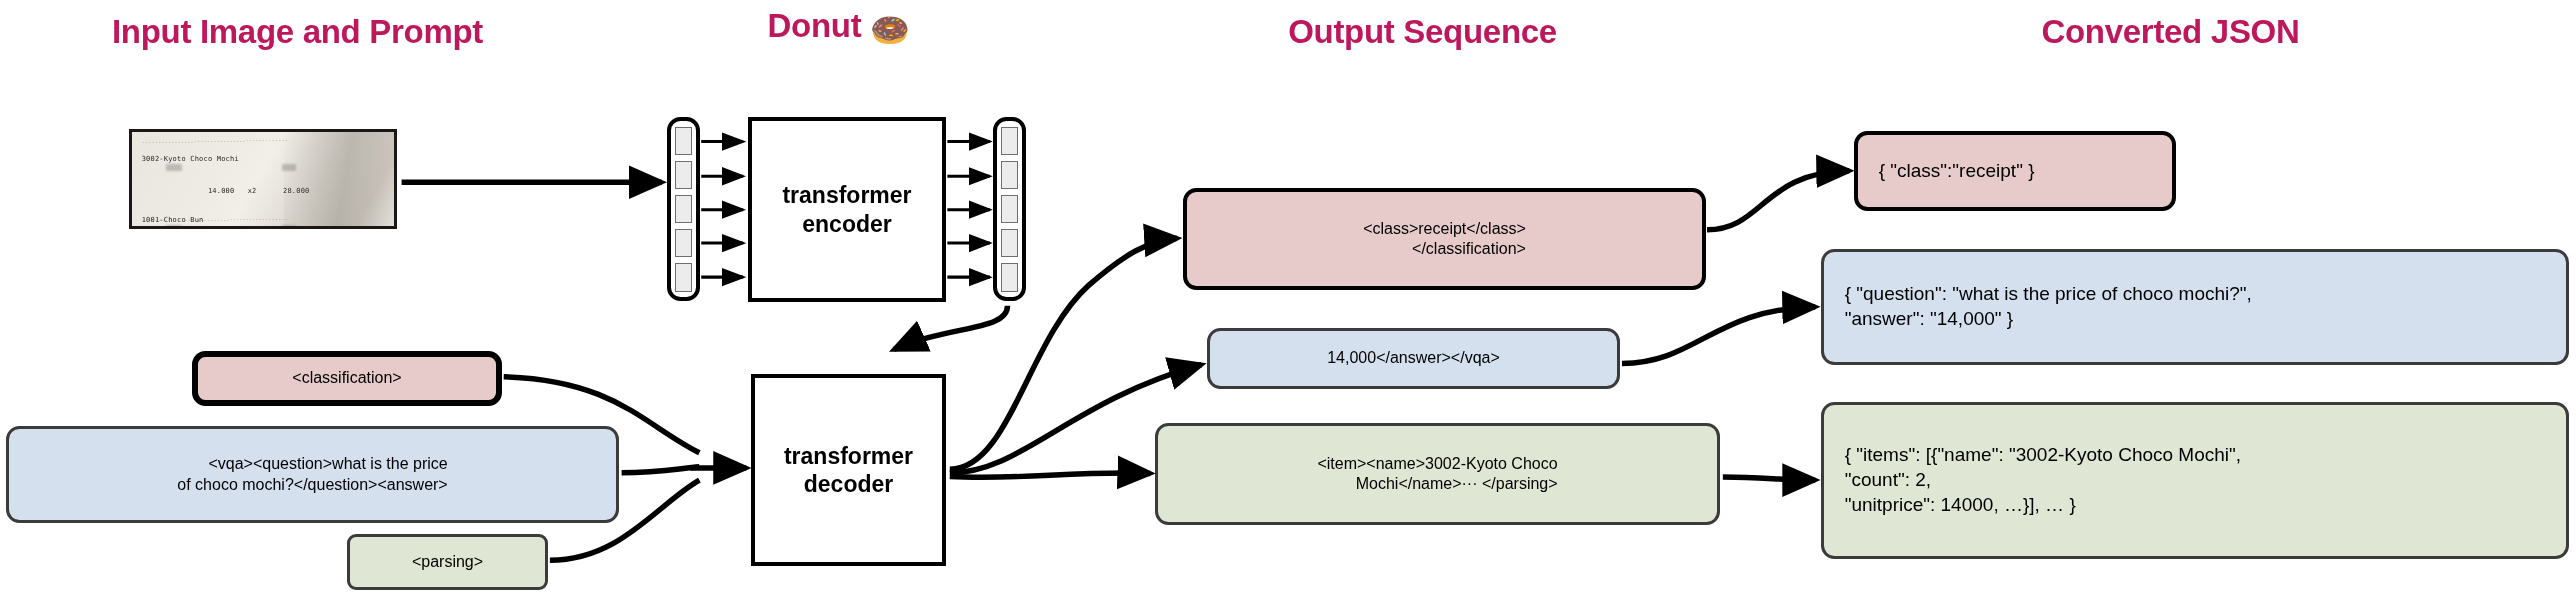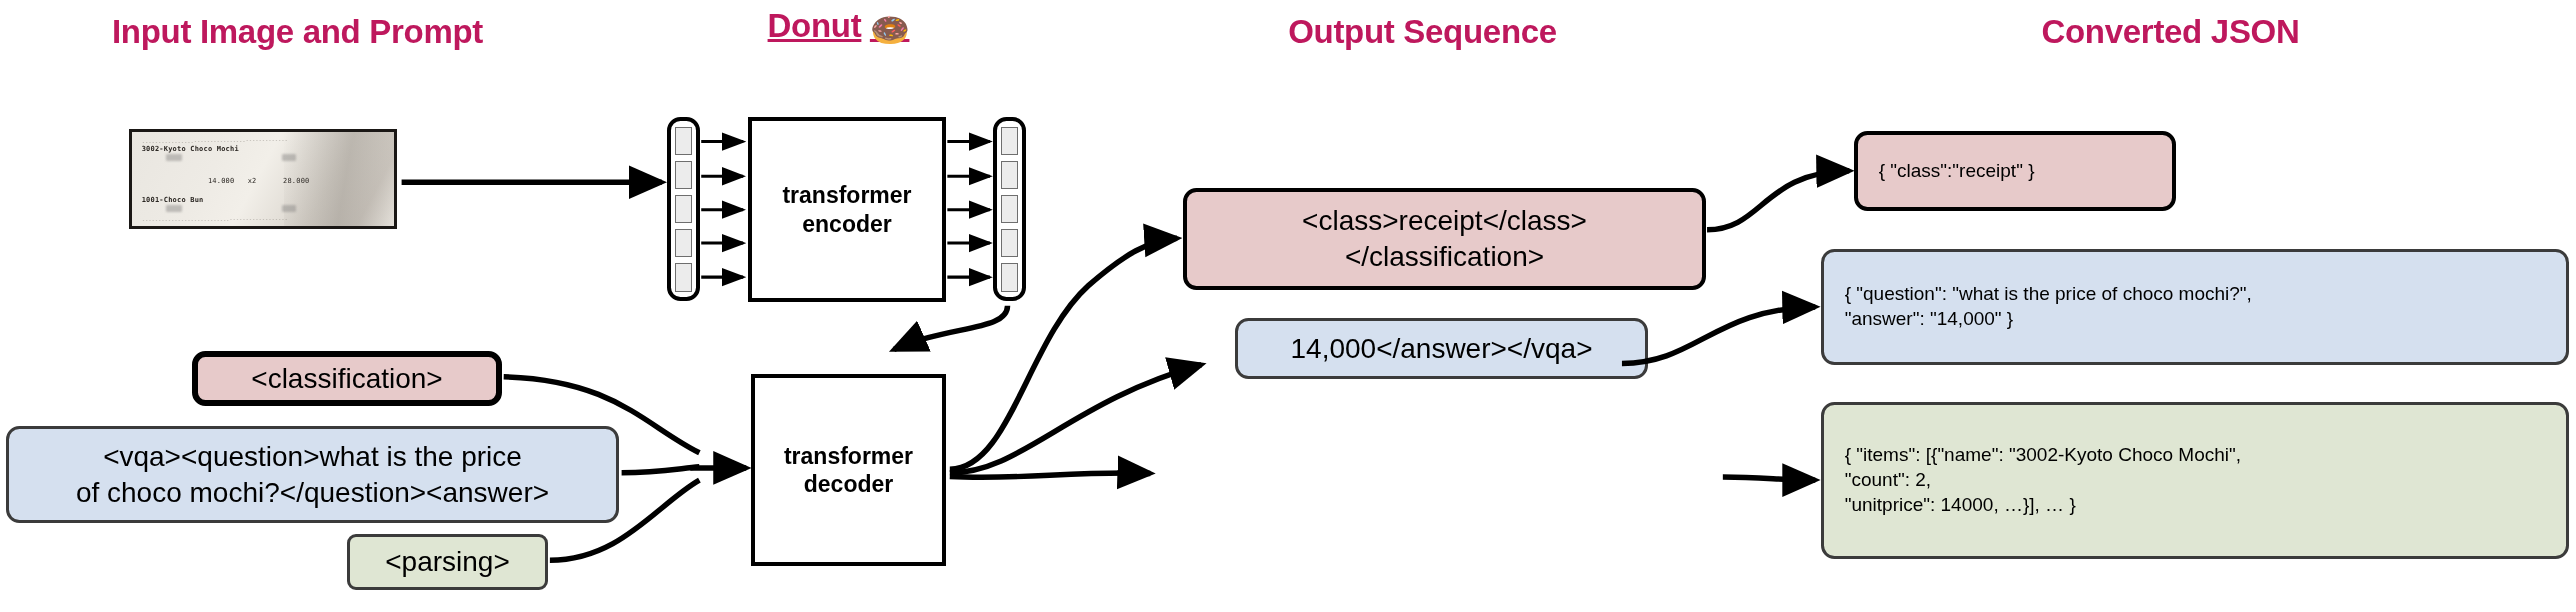--- a/index.html
+++ b/index.html
@@ -15,55 +15,55 @@
     position:absolute;
     font-weight:bold;
     font-size:33px;
     letter-spacing:-0.3px;
     color:#be185d;
     white-space:nowrap;
     text-align:center;
     font-family:"Liberation Sans", sans-serif;
   }
   #title-input   {left:24px;  top:13.4px; width:547px;}
-  #title-donut   {left:644px;top:7.3px; width:389px;text-decoration:underline;}
+  #title-donut   {left:644px;top:7.3px; width:389px;}
   #title-output  {left:1155px;top:13.4px; width:535px;}
   #title-json    {left:1812px;top:13.4px; width:717px;}
 
   .donut-emoji{font-size:32px;vertical-align:-3.6px;margin-left:8.5px;line-height:1;}
 
   
   #receipt{
     position:absolute;left:129px;top:129px;width:268px;height:100px;
     border:3.6px solid #1a1715;
     background:
       linear-gradient(118deg,#e9e6e0 0%,#eeebe5 32%,#f2efe9 48%,#d9d4cc 72%,#cdc7bf 88%,#e3dfd8 100%);
     box-sizing:border-box;
     overflow:hidden;
   }
   .r-inner{position:absolute;inset:0;padding:5.5px 9.7px 3.6px 9.7px;box-sizing:border-box;
            font-family:"DejaVu Sans Mono", monospace;color:#2b2723;}
   .r-dash{font-size:4.9px;line-height:4.9px;letter-spacing:0.3px;color:#3a332c;
           white-space:nowrap;overflow:hidden;transform:rotate(-1.1deg);opacity:.85;}
   .r-dash.bot{position:absolute;left:9.7px;right:8.5px;bottom:4.3px;transform:rotate(-0.6deg);opacity:.8;}
   .r-line{font-size:7px;line-height:8px;white-space:pre;letter-spacing:0.2px;}
-  .r-name{margin-top:3px;font-weight:bold;}
+  .r-name{margin-top:13px;}
   .r-amt{position:relative;}
   .blur-patch{position:absolute;background:rgba(150,148,145,.55);filter:blur(1.3px);border-radius:1.2px;}
   .r-sheen{position:absolute;right:0;top:0;width:42%;height:100%;
     background:linear-gradient(100deg,rgba(255,255,255,0) 0%,rgba(120,115,108,.30) 55%,rgba(255,255,255,.05) 100%);
     pointer-events:none;}
 
   
   .node{
     position:absolute;box-sizing:border-box;
     border-radius:13.4px;
     display:flex;align-items:center;justify-content:center;
-    text-align:center;
-    font-size:28px;line-height:1.28;
+    text-align:right;
+    font-size:16px;line-height:1.28;
     color:#000;
     padding:3.6px 11px;
     font-family:"Liberation Sans", sans-serif;
     white-space:pre-line;
   }
   .node.pink  {background:#e7caca;border:6px solid #000000;}
   .node.pink.thick{border:4.3px solid #000;}
   .node.blue  {background:#d5e0ef;border:3px solid #3b3b3b;}
   .node.green {background:#dfe6d3;border:3px solid #3b3b3b;}
   .node.jsonbox{text-align:left;justify-content:flex-start;font-size:19px;line-height:1.30;padding-left:20.7px;}
@@ -149,22 +149,24 @@
   <div class="node pink" style="left:192px;top:351px;width:310px;height:55px;">&lt;classification&gt;</div>
 
   <div class="node blue" style="left:6px;top:426px;width:613px;height:97px;">&lt;vqa&gt;&lt;question&gt;what is the price
 of choco mochi?&lt;/question&gt;&lt;answer&gt;</div>
 
   <div class="node green" style="left:347px;top:534px;width:201px;height:56px;border-radius:9px;">&lt;parsing&gt;</div>
 
   <div class="node pink thick" style="left:1183px;top:188px;width:523px;height:102px;">&lt;class&gt;receipt&lt;/class&gt;
 &lt;/classification&gt;</div>
 
-  <div class="node blue" style="left:1207px;top:318px;width:413px;height:61px;margin-left:28px;">14,000&lt;/answer&gt;&lt;/vqa&gt;</div>
-
+  <div class="node blue" style="left:1207px;top:328px;width:413px;height:61px;">14,000&lt;/answer&gt;&lt;/vqa&gt;</div>
+
+  <div class="node green" style="left:1155px;top:423px;width:565px;height:102px;">&lt;item&gt;&lt;name&gt;3002-Kyoto Choco
+Mochi&lt;/name&gt;··· &lt;/parsing&gt;</div>
 
   <div class="node pink thick jsonbox" style="left:1854px;top:131px;width:322px;height:80px;">{ "class":"receipt" }</div>
 
   <div class="node blue jsonbox" style="left:1821px;top:249px;width:748px;height:116px;">{ "question": "what is the price of choco mochi?",
    "answer": "14,000" }</div>
 
   <div class="node green jsonbox" style="left:1821px;top:402px;width:748px;height:157px;">{ "items": [{"name": "3002-Kyoto Choco Mochi",
     "count": 2,
     "unitprice": 14000, …}], … }</div>
 

